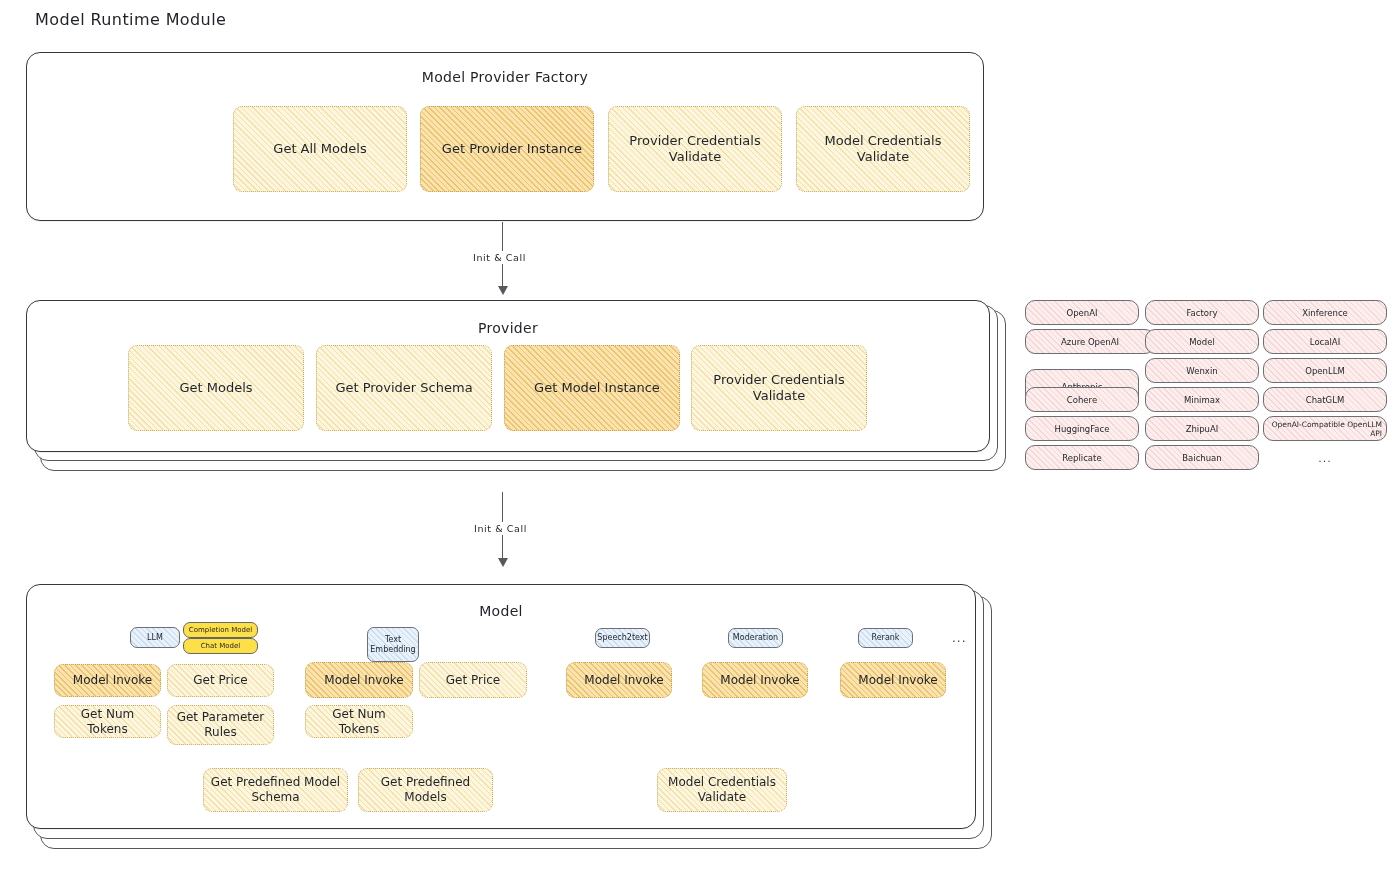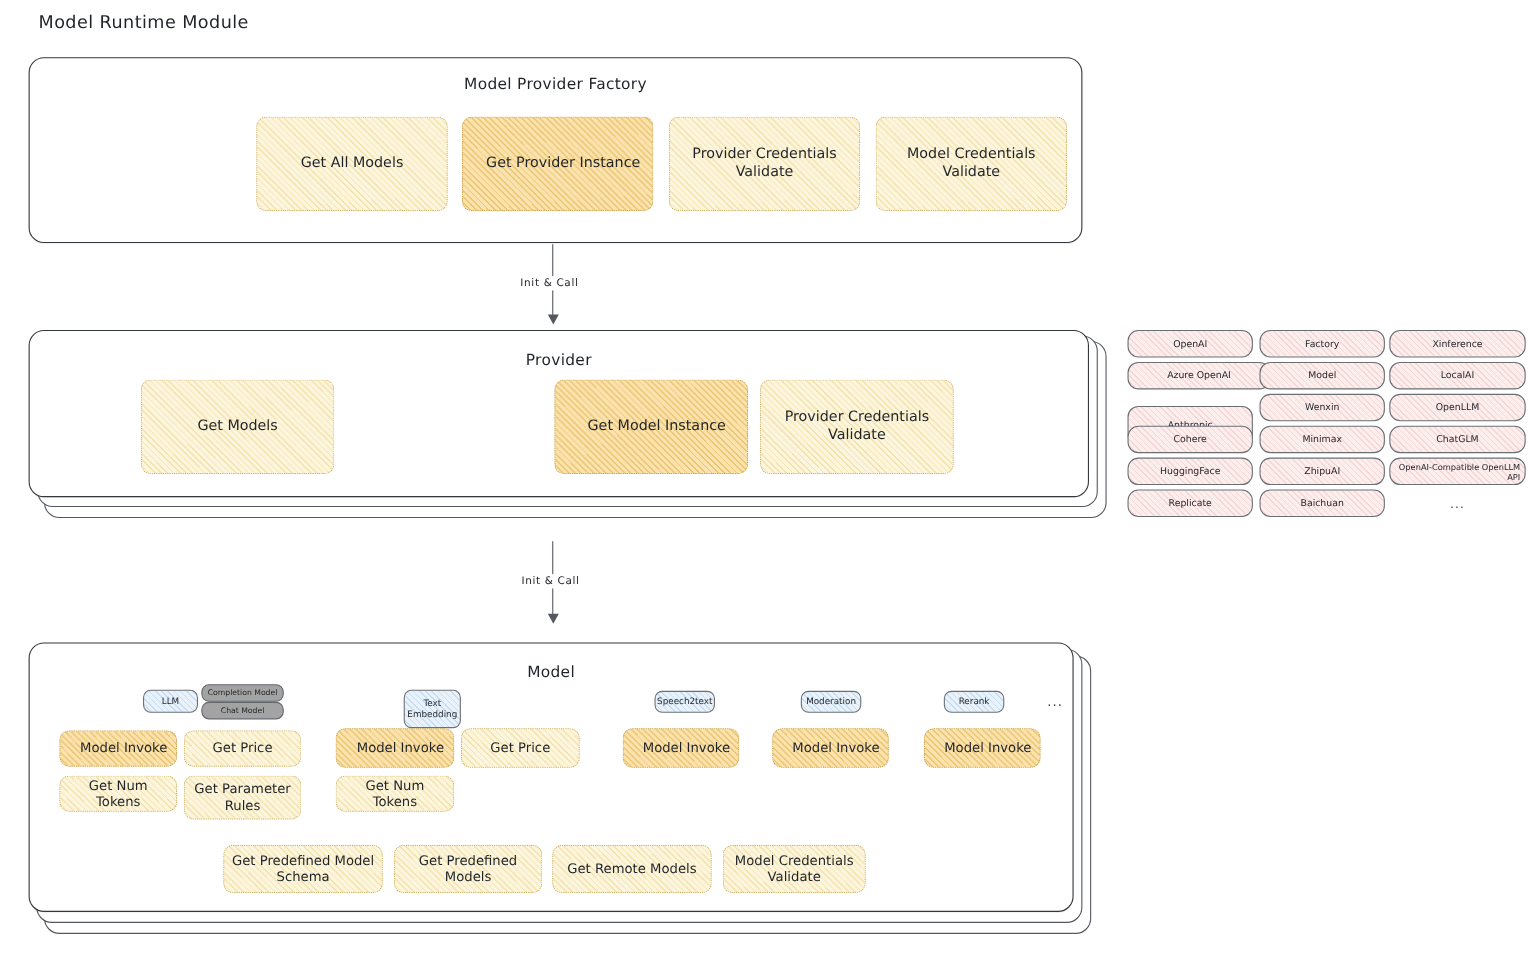--- a/index.html
+++ b/index.html
@@ -124,21 +124,21 @@
     background-color: #e9f2fb;
     background-image:
       repeating-linear-gradient(45deg,
         rgba(150,190,230,0.40) 0px,
         rgba(150,190,230,0.40) 1px,
         rgba(233,242,251,0) 1px,
         rgba(233,242,251,0) 4px);
     padding: 2px 4px;
   }
   .badge.plain {
-    background-color: #a3a3a3;
+    background-color: #fde047;
     background-image: none;
     border-color: #63686e;
   }
 
   
   .arrow-line {
     position: absolute;
     width: 1.4px;
     background: #55595e;
   }
@@ -189,20 +189,21 @@
   <div class="arrow-head" style="left:498px; top:286px;"></div>
   <div class="arrow-label" style="left:470px; top:251px;">Init &amp; Call</div>
 
   <div class="card-stack-layer" style="left:40px; top:310px; width:966px; height:161px;"></div>
   <div class="card-stack-layer" style="left:34px; top:305px; width:964px; height:156px;"></div>
   <div class="card" style="left:26px; top:300px; width:964px; height:152px;"></div>
   <div class="card-title" style="left:26px; top:320px; width:964px;">Provider</div>
 
   <div class="node" style="left:128px; top:345px; width:176px; height:86px; font-size:13px;">Get Models</div>
 
+  <div class="node" style="left:316px; top:345px; width:176px; height:86px; font-size:13px;">Get Provider Schema</div>
 
   <div class="node hl" style="left:504px; top:345px; width:176px; height:86px; font-size:13px;">Get Model Instance</div>
 
   <div class="node" style="left:691px; top:345px; width:176px; height:86px; font-size:13px;">Provider Credentials Validate</div>
 
   <div>
 
     <div class="chip" style="left:1025px; top:300px; width:114px; height:25px;">OpenAI</div>
     <div class="chip" style="left:1025px; top:329px; width:130px; height:25px;">Azure OpenAI</div>
     <div class="chip" style="left:1025px; top:358px; width:114px; height:36px;margin-top:11px;">Anthropic</div>
@@ -258,16 +259,15 @@
   <div class="node" style="left:305px; top:705px; width:108px; height:33px; font-size:12px;">Get Num Tokens</div>
 
   <div class="node hl" style="left:566px; top:662px; width:106px; height:36px; font-size:12px;">Model Invoke</div>
 
   <div class="node hl" style="left:702px; top:662px; width:106px; height:36px; font-size:12px;">Model Invoke</div>
 
   <div class="node hl" style="left:840px; top:662px; width:106px; height:36px; font-size:12px;">Model Invoke</div>
 
   <div class="node" style="left:203px; top:768px; width:145px; height:44px; font-size:12px;">Get Predefined Model Schema</div>
   <div class="node" style="left:358px; top:768px; width:135px; height:44px; font-size:12px;">Get Predefined Models</div>
-  <div class="node" style="left:502px; top:768px; width:145px; height:44px; font-size:12px;">Get Remote Models</div>
   <div class="node" style="left:657px; top:768px; width:130px; height:44px; font-size:12px;">Model Credentials Validate</div>
 
 </div>
 
 </body></html>

